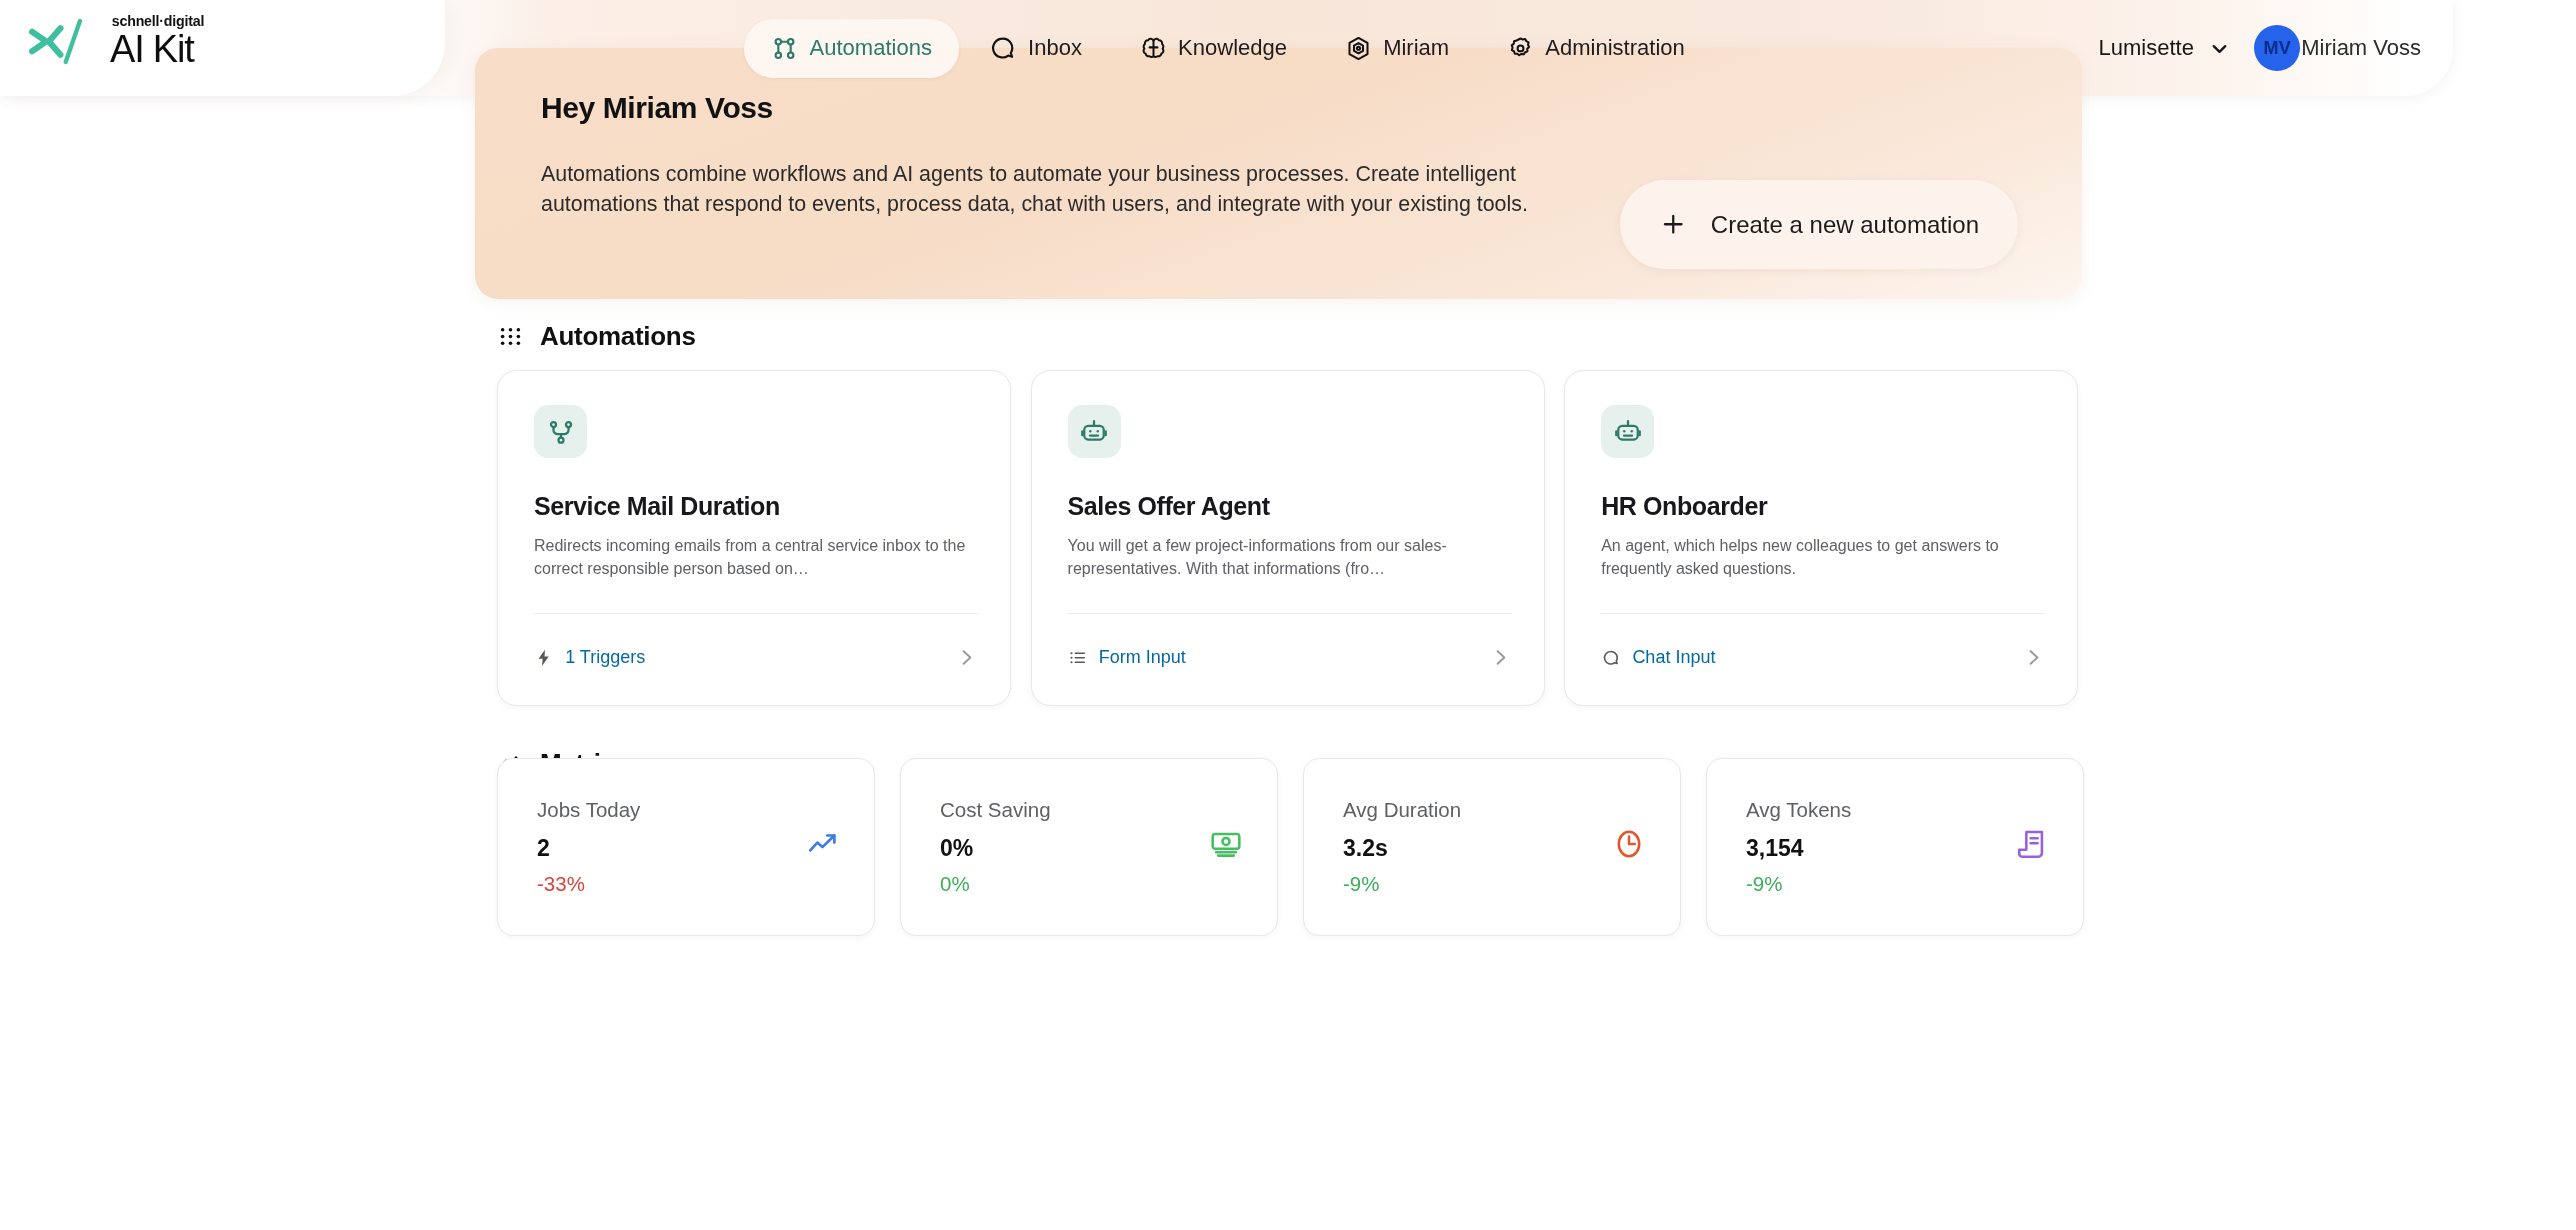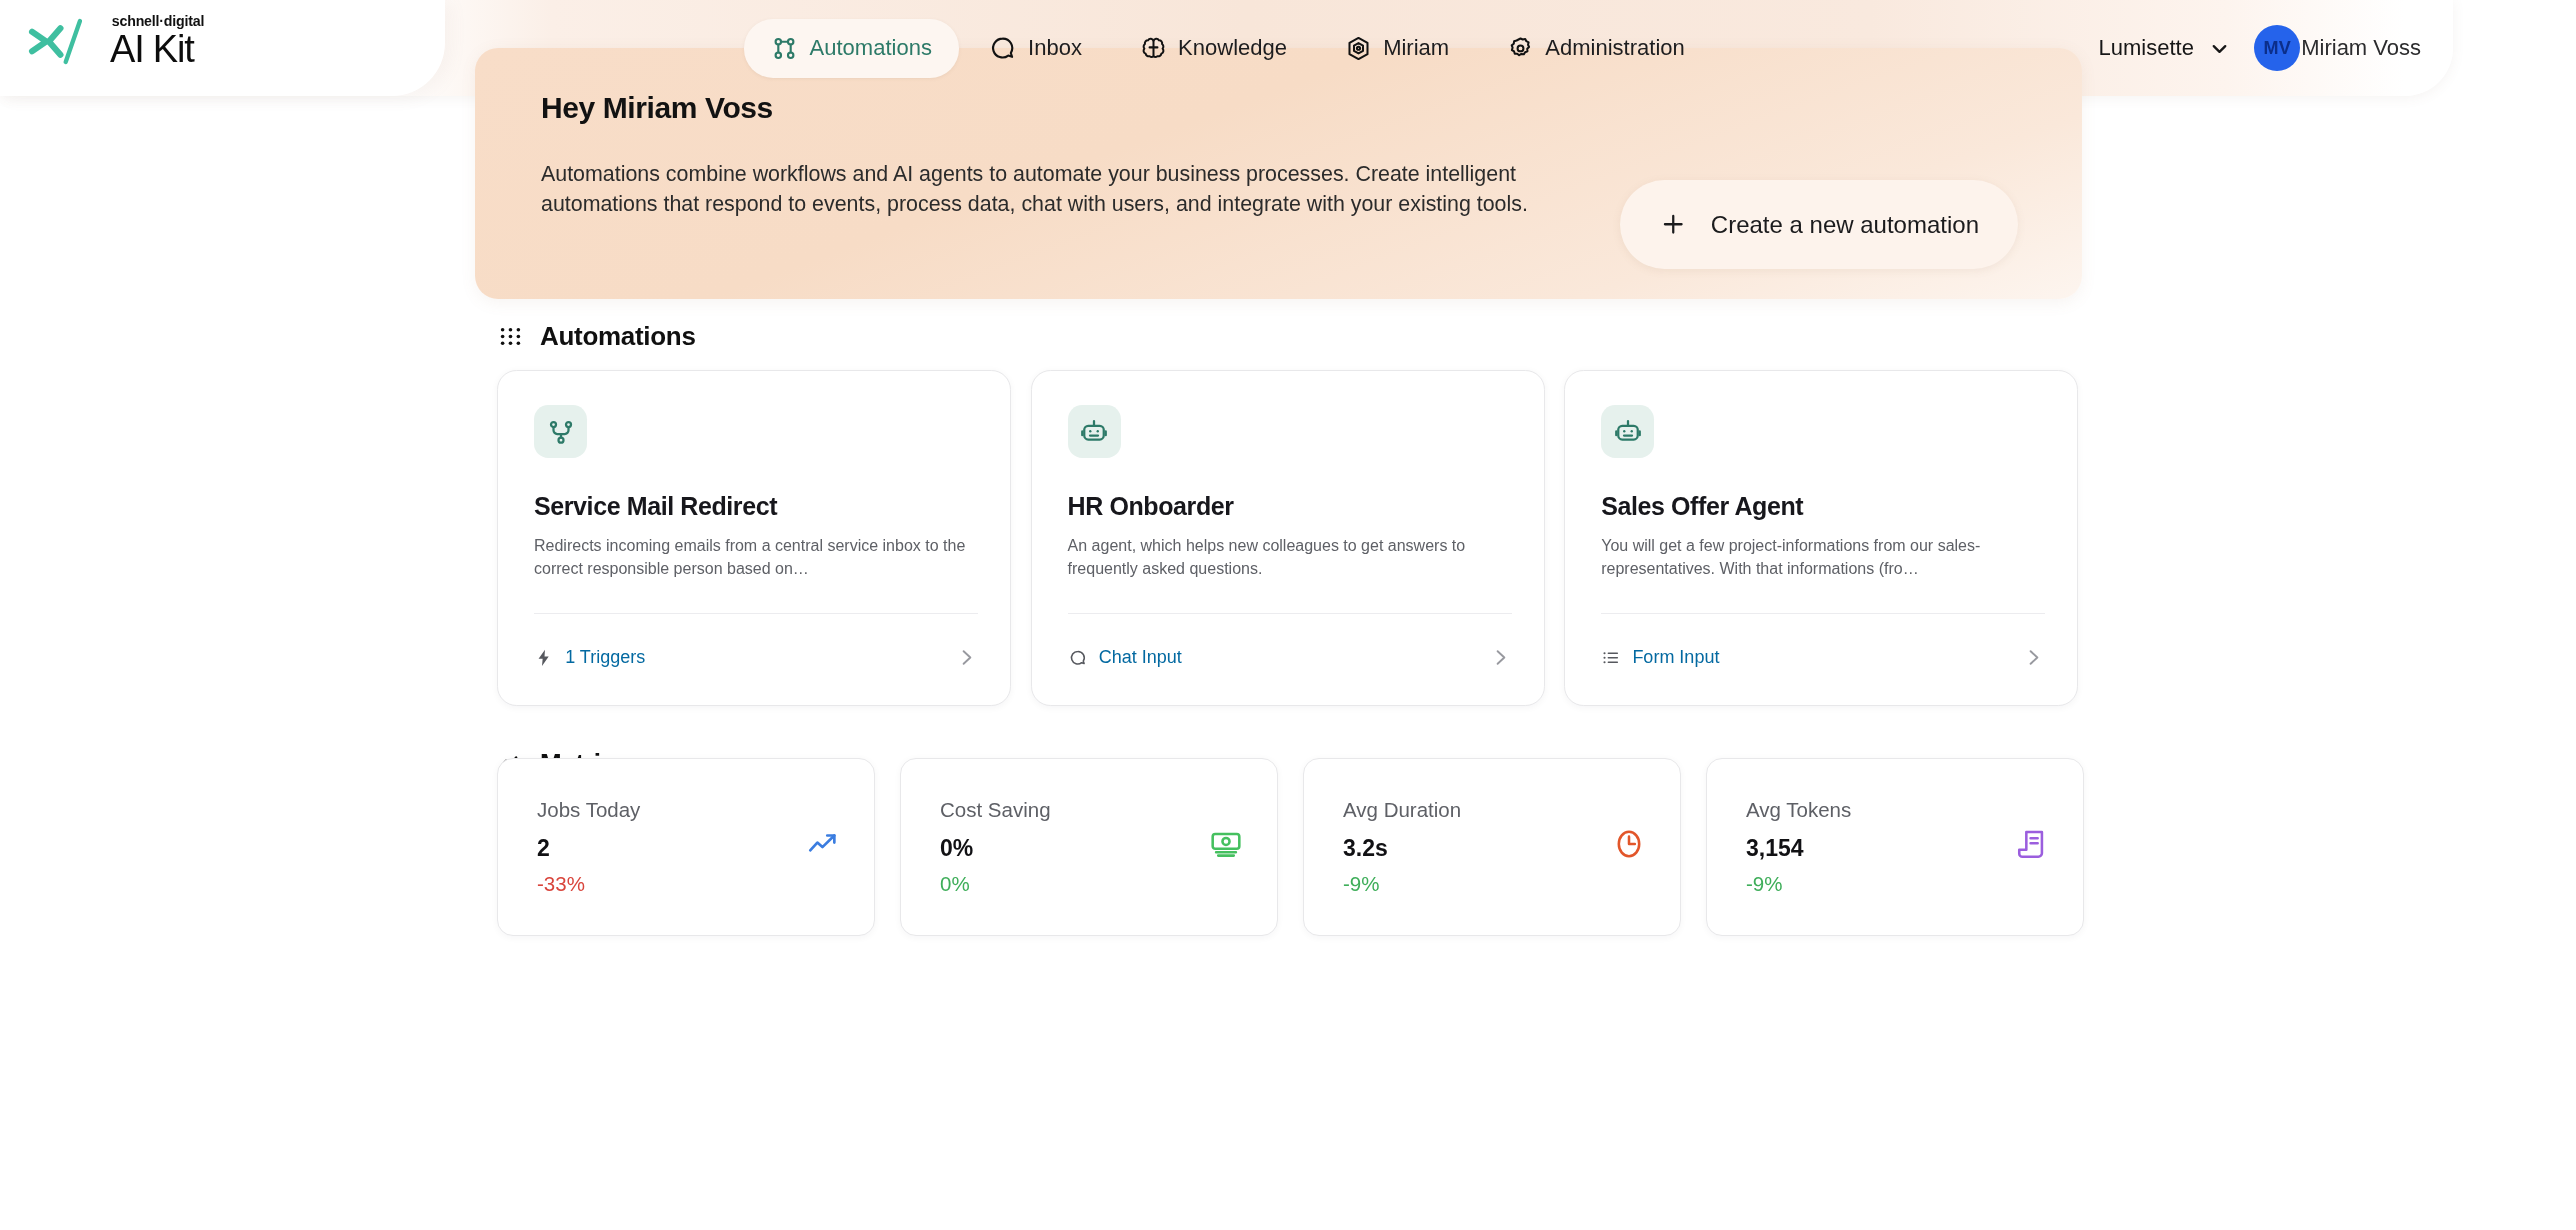--- a/index.html
+++ b/index.html
@@ -414,53 +414,28 @@
   <article class="card">
     <div class="card-ico-box">
       <svg class="card-ico" viewBox="0 0 24 24" fill="none" stroke="currentColor" stroke-width="1.8" stroke-linecap="round" stroke-linejoin="round">
         <circle cx="6" cy="6" r="2"></circle>
           <circle cx="18" cy="6" r="2"></circle>
           <circle cx="12" cy="18.5" r="2"></circle>
         <path d="M6 8v2.6a3 3 0 0 0 3 3h6a3 3 0 0 0 3-3V8"></path>
         <path d="M12 13.6v2.9"></path>
       </svg>
     </div>
-    <h3 class="card-title">Service Mail Redirect</h3>
+    <h3 class="card-title">Service Mail Duration</h3>
     <p class="card-desc">Redirects incoming emails from a central service inbox to the correct responsible person based on…</p>
     <div class="card-foot">
       <div class="card-foot-left">
         <svg class="foot-ico" viewBox="0 0 24 24" fill="currentColor">
           <path d="M13.4 2 5.6 13.2h5L9.8 22l8.2-11.6h-5.1z"></path>
         </svg>
         <span>1 Triggers</span>
-      </div>
-      <svg class="chev-rt" viewBox="0 0 24 24" fill="none" stroke="currentColor" stroke-width="2" stroke-linecap="round" stroke-linejoin="round">
-        <path d="M9 5.5 16 12l-7 6.5"></path>
-      </svg>
-    </div>
-  </article>
-
-  <article class="card">
-    <div class="card-ico-box">
-      <svg class="card-ico" viewBox="0 0 24 24" fill="none" stroke="currentColor" stroke-width="1.8" stroke-linecap="round" stroke-linejoin="round">
-        <rect x="4.2" y="7" width="15.6" height="11" rx="3.2"></rect>
-        <path d="M12 3.2v3.8M2.6 11.5v3M21.4 11.5v3"></path>
-        <circle cx="9" cy="11.4" r="0.95" fill="currentColor" stroke="none"></circle>
-        <circle cx="15" cy="11.4" r="0.95" fill="currentColor" stroke="none"></circle>
-        <path d="M8.8 14.8h6.4"></path>
-      </svg>
-    </div>
-    <h3 class="card-title">HR Onboarder</h3>
-    <p class="card-desc">An agent, which helps new colleagues to get answers to frequently asked questions.</p>
-    <div class="card-foot">
-      <div class="card-foot-left">
-        <svg class="foot-ico" viewBox="0 0 24 24" fill="none" stroke="currentColor" stroke-width="1.9" stroke-linecap="round" stroke-linejoin="round">
-          <path d="M12 4.2a7.7 7.7 0 1 0 4.7 13.8l3 1-1-3A7.7 7.7 0 0 0 12 4.2z"></path>
-        </svg>
-        <span>Chat Input</span>
       </div>
       <svg class="chev-rt" viewBox="0 0 24 24" fill="none" stroke="currentColor" stroke-width="2" stroke-linecap="round" stroke-linejoin="round">
         <path d="M9 5.5 16 12l-7 6.5"></path>
       </svg>
     </div>
   </article>
 
   <article class="card">
     <div class="card-ico-box">
       <svg class="card-ico" viewBox="0 0 24 24" fill="none" stroke="currentColor" stroke-width="1.8" stroke-linecap="round" stroke-linejoin="round">
@@ -479,20 +454,45 @@
           <path d="M9 6.5h11M9 12h11M9 17.5h11"></path>
           <path d="M4.3 6.5h.02M4.3 12h.02M4.3 17.5h.02" stroke-width="2.6"></path>
         </svg>
         <span>Form Input</span>
       </div>
       <svg class="chev-rt" viewBox="0 0 24 24" fill="none" stroke="currentColor" stroke-width="2" stroke-linecap="round" stroke-linejoin="round">
         <path d="M9 5.5 16 12l-7 6.5"></path>
       </svg>
     </div>
   </article>
+
+  <article class="card">
+    <div class="card-ico-box">
+      <svg class="card-ico" viewBox="0 0 24 24" fill="none" stroke="currentColor" stroke-width="1.8" stroke-linecap="round" stroke-linejoin="round">
+        <rect x="4.2" y="7" width="15.6" height="11" rx="3.2"></rect>
+        <path d="M12 3.2v3.8M2.6 11.5v3M21.4 11.5v3"></path>
+        <circle cx="9" cy="11.4" r="0.95" fill="currentColor" stroke="none"></circle>
+        <circle cx="15" cy="11.4" r="0.95" fill="currentColor" stroke="none"></circle>
+        <path d="M8.8 14.8h6.4"></path>
+      </svg>
+    </div>
+    <h3 class="card-title">HR Onboarder</h3>
+    <p class="card-desc">An agent, which helps new colleagues to get answers to frequently asked questions.</p>
+    <div class="card-foot">
+      <div class="card-foot-left">
+        <svg class="foot-ico" viewBox="0 0 24 24" fill="none" stroke="currentColor" stroke-width="1.9" stroke-linecap="round" stroke-linejoin="round">
+          <path d="M12 4.2a7.7 7.7 0 1 0 4.7 13.8l3 1-1-3A7.7 7.7 0 0 0 12 4.2z"></path>
+        </svg>
+        <span>Chat Input</span>
+      </div>
+      <svg class="chev-rt" viewBox="0 0 24 24" fill="none" stroke="currentColor" stroke-width="2" stroke-linecap="round" stroke-linejoin="round">
+        <path d="M9 5.5 16 12l-7 6.5"></path>
+      </svg>
+    </div>
+  </article>
 </div>
 
 <div class="section-head" style="left:497px; top:748px;">
   <svg class="section-ico" viewBox="0 0 24 24" fill="none" stroke="currentColor" stroke-width="2.1" stroke-linecap="round" stroke-linejoin="round">
     <path d="M3 15.5 8 9.5l4 3.6 5-6.4"></path>
   </svg>
   <span>Metrics</span>
 </div>
 
 <div class="metrics">

